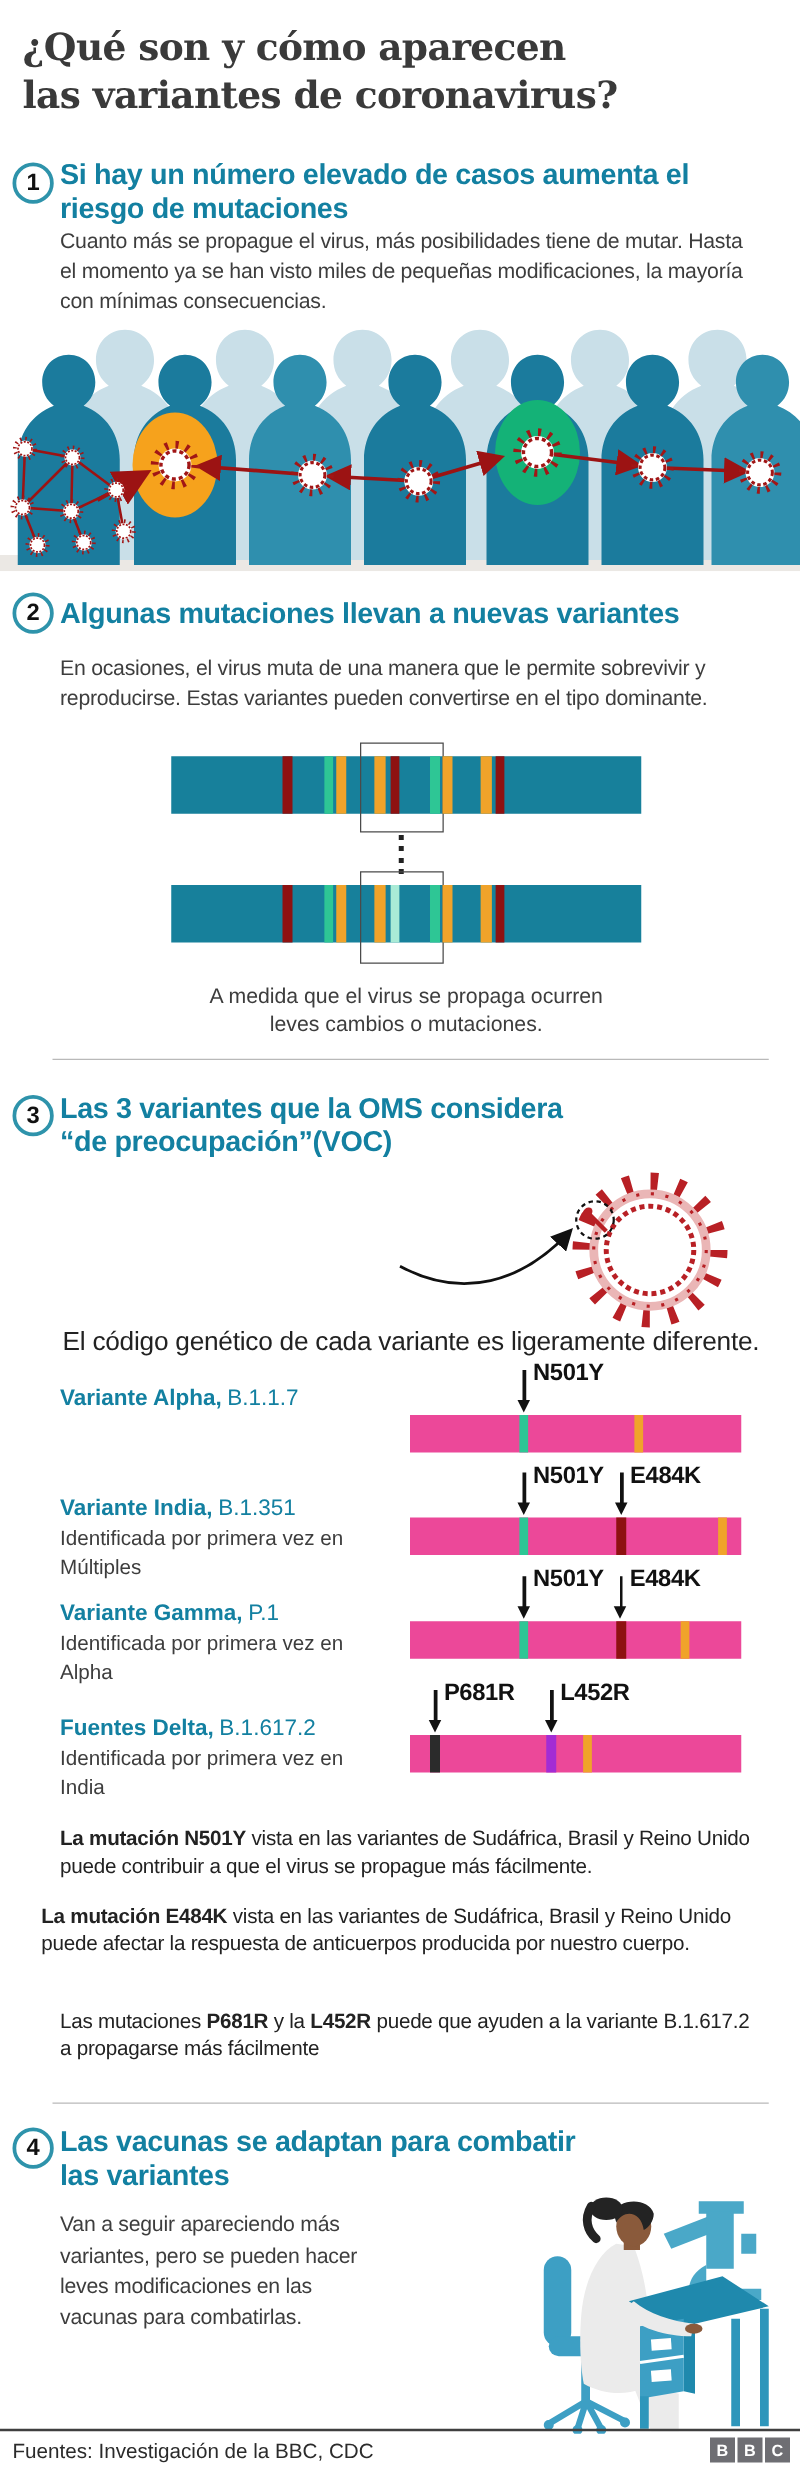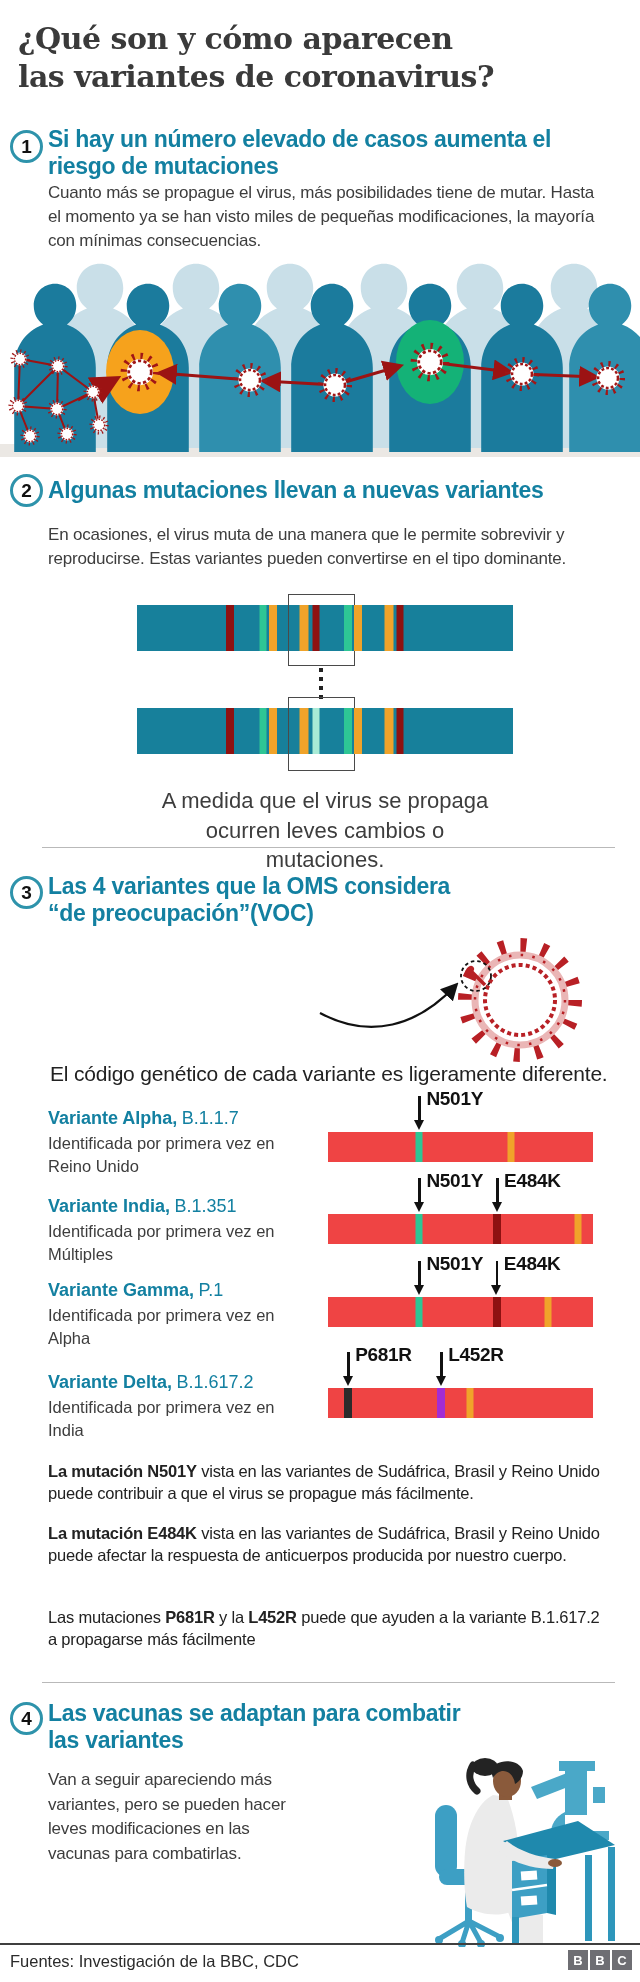--- a/index.html
+++ b/index.html
@@ -5,23 +5,23 @@
   html,body{margin:0;padding:0;background:#fff}
   .page{position:relative;width:640px;height:1982px;background:#fff;overflow:hidden;
         font-family:"Liberation Sans",sans-serif;color:#333}
   .abs{position:absolute}
   .title{left:18px;top:20px;width:560px;font-family:"DejaVu Serif","Liberation Serif",serif;
          font-weight:700;font-size:30px;line-height:1.28;color:#3A3A3A;white-space:pre-line;letter-spacing:-0.5px}
   .step-circle{width:33px;height:33px;border:3px solid #2E93AB;border-radius:50%;box-sizing:border-box;
          display:flex;align-items:center;justify-content:center;font-weight:700;font-size:19px;color:#111;background:#fff}
   .s-heading{color:#1380A1;font-weight:700;font-size:23px;line-height:1.18;letter-spacing:-0.3px}
   .s-body{font-size:17px;line-height:1.42;color:#3d3d3d;letter-spacing:-0.2px}
-  .caption{font-size:22px;line-height:1.35;color:#3d3d3d;text-align:center}
+  .caption{font-size:17px;line-height:1.35;color:#3d3d3d;text-align:center}
   .gbar{background:#17809B}
-  .vbar{background:#ef4444}
+  .vbar{background:#ec4899}
   .stripe{position:absolute;top:0;bottom:0;transform:translateX(-50%)}
   .gbox{position:absolute;border:1.6px solid #4a4a4a;background:transparent}
   .dots{width:4px;height:32px;background:repeating-linear-gradient(#222 0 4px,transparent 4px 9px)}
   .mut-marker{position:absolute;bottom:100%;width:0;height:46px}
   .stem{position:absolute;left:-1px;bottom:11px;width:2.5px;height:25px;background:#111}
   .head{position:absolute;left:-5.5px;bottom:2px;width:0;height:0;
         border-left:5.5px solid transparent;border-right:5.5px solid transparent;border-top:10px solid #111}
   .mlabel{position:absolute;left:7px;bottom:22px;font-size:19px;font-weight:700;color:#111;
         white-space:nowrap;letter-spacing:-0.3px}
   .vname{color:#1380A1;font-weight:700;font-size:18px}
@@ -151,21 +151,21 @@
       <div class="stripe" style="left: 67.1%; width: 9px; background: rgb(240, 163, 42);"></div>
       <div class="stripe" style="left: 69.9%; width: 7px; background: rgb(142, 17, 17);"></div>
     </div>
   <div class="abs caption" style="left:160px;top:786px;width:330px">A medida que el virus se propaga ocurren leves cambios o mutaciones.</div>
 
   <div class="abs divider" style="left:42px;right:25px;top:847px"></div>
 
   <div class="abs step-circle" style="left:10px;top:876px">
     <span>3</span>
   </div>
-  <div class="abs s-heading" style="left:48px;top:873px;width:440px">Las 4 variantes que la OMS considera “de preocupación”(VOC)</div>
+  <div class="abs s-heading" style="left:48px;top:873px;width:440px">Las 3 variantes que la OMS considera “de preocupación”(VOC)</div>
 
   <svg class="abs" style="left:290px;top:928px" width="330" height="150" viewBox="0 0 330 150">
     <defs>
       <marker id="arrk" viewBox="0 0 10 10" refX="8" refY="5" markerWidth="8" markerHeight="8" orient="auto-start-reverse">
         <path d="M0 0 L10 5 L0 10 Z" fill="#111"></path>
       </marker>
     </defs>
     <g>
       <circle cx="230" cy="72" r="46" fill="#fff"></circle>
       <circle cx="230" cy="72" r="55" fill="none" stroke="#B82025" stroke-width="14" stroke-dasharray="6 15.6"></circle>
@@ -179,21 +179,20 @@
       <ellipse cx="180" cy="42" rx="3.4" ry="4.5" fill="#B82025" transform="rotate(45 180 42)"></ellipse>
     </g>
     <path d="M30 85 C80 112 128 98 166 57" fill="none" stroke="#111" stroke-width="2.2" marker-end="url(#arrk)"></path>
   </svg>
 
   <div class="abs" style="left:50px;top:1062px;width:560px;font-size:21px;color:#222;letter-spacing:-0.2px">El código genético de cada variante es ligeramente diferente.</div>
 
   <div class="abs" style="left:48px;top:1108px;width:260px">
     <span class="vname">Variante Alpha,</span>
     <span class="vlineage">B.1.1.7</span>
-    <div class="vorigin" style="width:228px">Identificada por primera vez en Reino Unido</div>
   </div>
   <div class="abs vbar" style="left:328px;top:1132px;width:265px;height:30px">
       <div class="stripe" style="left: 34.5%; width: 7px; background: rgb(46, 198, 149);"></div>
       <div class="mut-marker" style="left: 34.5%;">
         <span class="stem"></span>
         <span class="head"></span>
         <span class="mlabel">N501Y</span>
       </div>
       <div class="stripe" style="left: 69%; width: 7px; background: rgb(240, 163, 42);"></div>
     </div>
@@ -234,21 +233,21 @@
       <div class="stripe" style="left: 63.7%; width: 8px; background: rgb(142, 17, 17);"></div>
       <div class="mut-marker" style="left: 63.7%;">
         <span class="stem"></span>
         <span class="head"></span>
         <span class="mlabel">E484K</span>
       </div>
       <div class="stripe" style="left: 83.2%; width: 7px; background: rgb(240, 163, 42);"></div>
     </div>
 
   <div class="abs" style="left:48px;top:1372px;width:270px">
-    <span class="vname">Variante Delta,</span>
+    <span class="vname">Fuentes Delta,</span>
     <span class="vlineage">B.1.617.2</span>
     <div class="vorigin" style="width:228px">Identificada por primera vez en India</div>
   </div>
   <div class="abs vbar" style="left:328px;top:1388px;width:265px;height:30px">
       <div class="stripe" style="left: 7.6%; width: 8px; background: rgb(43, 43, 43);"></div>
       <div class="mut-marker" style="left: 7.6%;">
         <span class="stem"></span>
         <span class="head"></span>
         <span class="mlabel">P681R</span>
       </div>
@@ -257,21 +256,21 @@
         <span class="stem"></span>
         <span class="head"></span>
         <span class="mlabel">L452R</span>
       </div>
       <div class="stripe" style="left: 53.4%; width: 7px; background: rgb(240, 163, 42);"></div>
     </div>
 
   <div class="abs note" style="left:48px;top:1460px;width:558px">
     <b>La mutación N501Y</b><span> vista en las variantes de Sudáfrica, Brasil y Reino Unido puede contribuir a que el virus se propague más fácilmente.</span>
   </div>
-  <div class="abs note" style="left:48px;top:1522px;width:558px">
+  <div class="abs note" style="left:33px;top:1522px;width:558px">
     <b>La mutación E484K</b><span> vista en las variantes de Sudáfrica, Brasil y Reino Unido puede afectar la respuesta de anticuerpos producida por nuestro cuerpo.</span>
   </div>
   <div class="abs note" style="left:48px;top:1606px;width:558px">
     <span>Las mutaciones </span><b>P681R</b><span> y la </span><b>L452R</b><span> puede que ayuden a la variante B.1.617.2 a propagarse más fácilmente</span>
   </div>
 
   <div class="abs divider" style="left:42px;right:25px;top:1682px"></div>
 
   <div class="abs step-circle" style="left:10px;top:1702px">
     <span>4</span>

